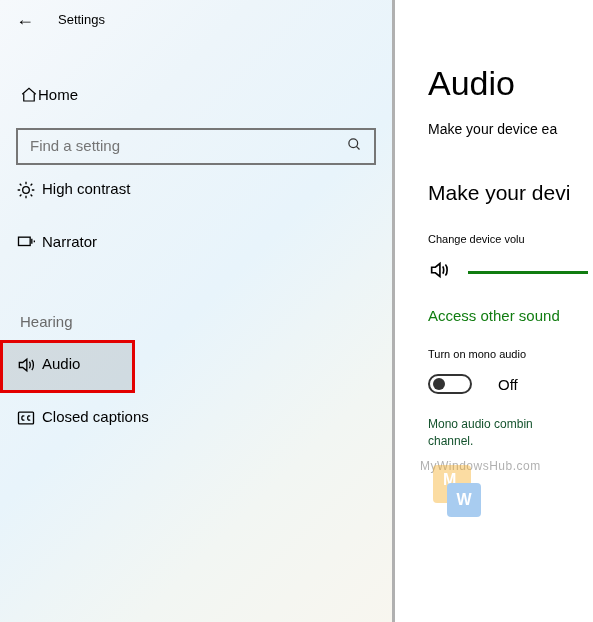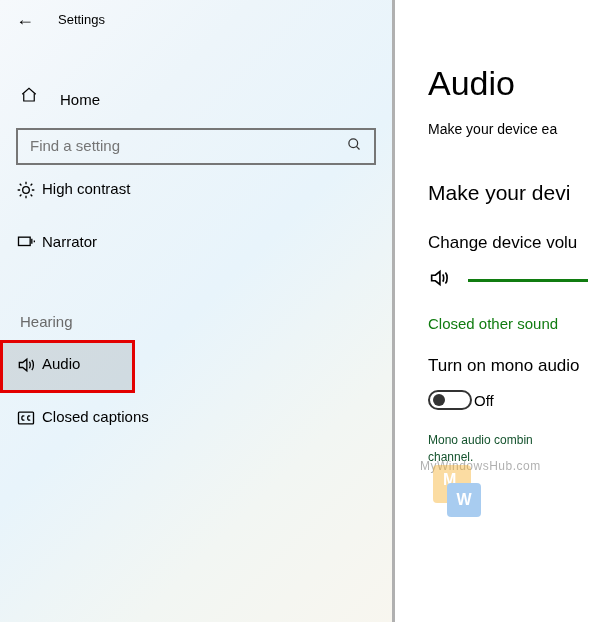--- a/index.html
+++ b/index.html
@@ -30,22 +30,21 @@
     .titlebar {
       display: flex;
       align-items: center;
       padding: 10px 16px;
       gap: 24px;
     }
     .back-arrow { font-size: 18px; line-height: 1; }
     .app-title { font-size: 13px; text-align: right; }
     .home-row {
       display: flex;
-      align-items: flex-end;
-      gap: 22px;
+      align-items: flex-start;
       padding: 12px 20px;
       margin-top: 36px;
     }
     .home-row svg { width: 18px; height: 18px; }
     .home-label { font-size: 15px; }
     .search-wrap {
       margin: 8px 16px 0 16px;
     }
     .search-box {
       display: flex;
@@ -86,25 +85,25 @@
       background: rgba(0,0,0,0.10);
     }
     .highlight-box {
       outline: 3px solid #e30000;
       outline-offset: -3px;
     }
     
     .content h1 { font-size: 34px; font-weight: 400; margin-bottom: 18px; }
     .content .subtitle { font-size: 14px; color: #000000; margin-bottom: 44px; white-space: nowrap; }
     .content h2 { font-size: 21px; font-weight: 400; margin-bottom: 28px; white-space: nowrap; }
-    .content .line { font-size: 17px; margin-bottom: 14px; white-space: nowrap; }
+    .content .line { font-size: 11px; margin-bottom: 14px; white-space: nowrap; }
     .slider-row { display: flex; align-items: center; gap: 18px; margin-bottom: 22px; }
     .slider-track { height: 3px; background: #107c10; width: 120px; }
     .link { color: #107c10; font-size: 15px; margin-bottom: 24px; white-space: nowrap; cursor: pointer;}
-    .toggle-row { display: flex; align-items: center; gap: 2px; margin-top: 6px; margin-bottom: 22px;}
+    .toggle-row { display: flex; align-items: center; gap: 26px; margin-top: 6px; margin-bottom: 22px;}
     .toggle {
       width: 44px; height: 20px; border: 2px solid #333; border-radius: 20px;
       display: flex; align-items: center; padding: 0 3px;
     }
     .knob { width: 12px; height: 12px; background: #333; border-radius: 50%; }
     .toggle-label { font-size: 15px; }
     .mono-desc { font-size: 12px; color: #14532d; line-height: 1.4; white-space: nowrap; }
     .watermark {
       position: absolute;
       left: 425px; top: 455px;
@@ -201,21 +200,21 @@
   <div class="line">Change device volu</div>
   <div class="slider-row">
     <span>
       <svg width="22" height="22" viewBox="0 0 24 24" fill="none" stroke="#000" stroke-width="1.8">
         <path d="M4 9v6h4l5 4V5L8 9H4z"></path>
         <path d="M16 8c1.5 1.5 1.5 6.5 0 8M19 6c2.5 2.5 2.5 9.5 0 12"></path>
       </svg>
     </span>
     <div class="slider-track"></div>
   </div>
-  <div class="link">Closed other sound</div>
+  <div class="link">Access other sound</div>
   <div class="line">Turn on mono audio</div>
   <div class="toggle-row">
     <div class="toggle">
         <div class="knob"></div>
       </div>
     <span class="toggle-label">Off</span>
   </div>
   <div class="mono-desc">
     <span>Mono audio combin</span><br>
     <span>channel.</span>

